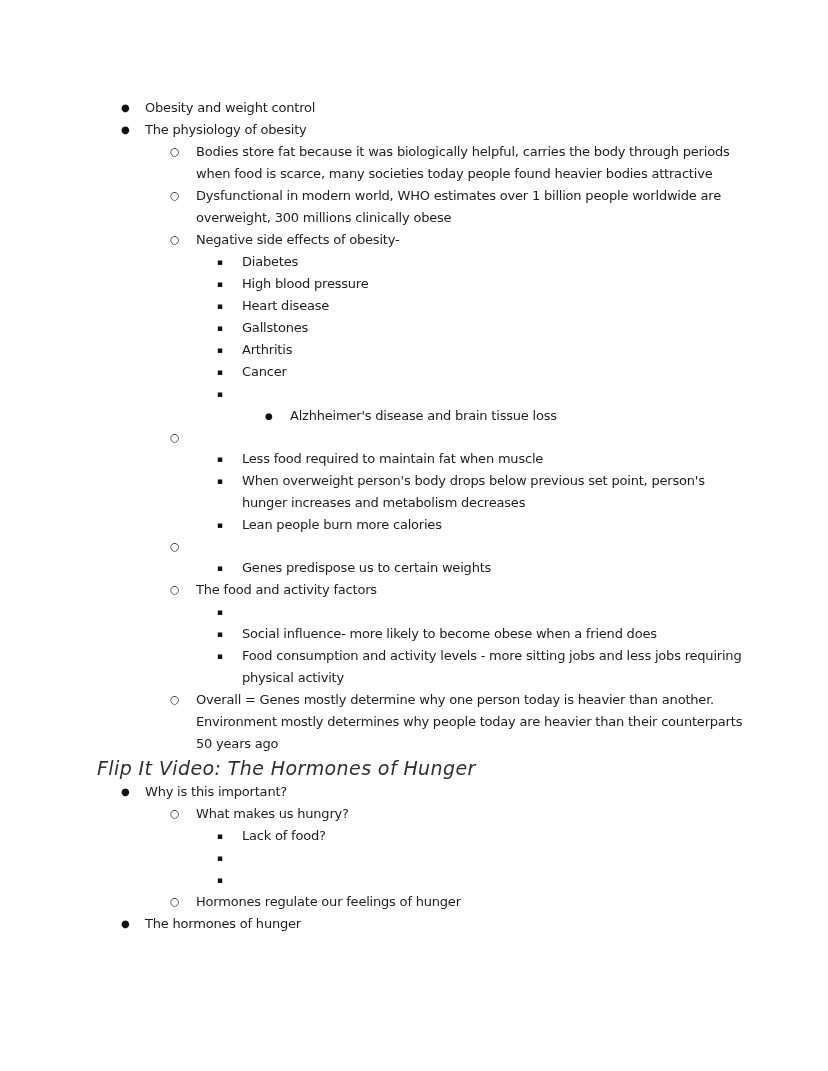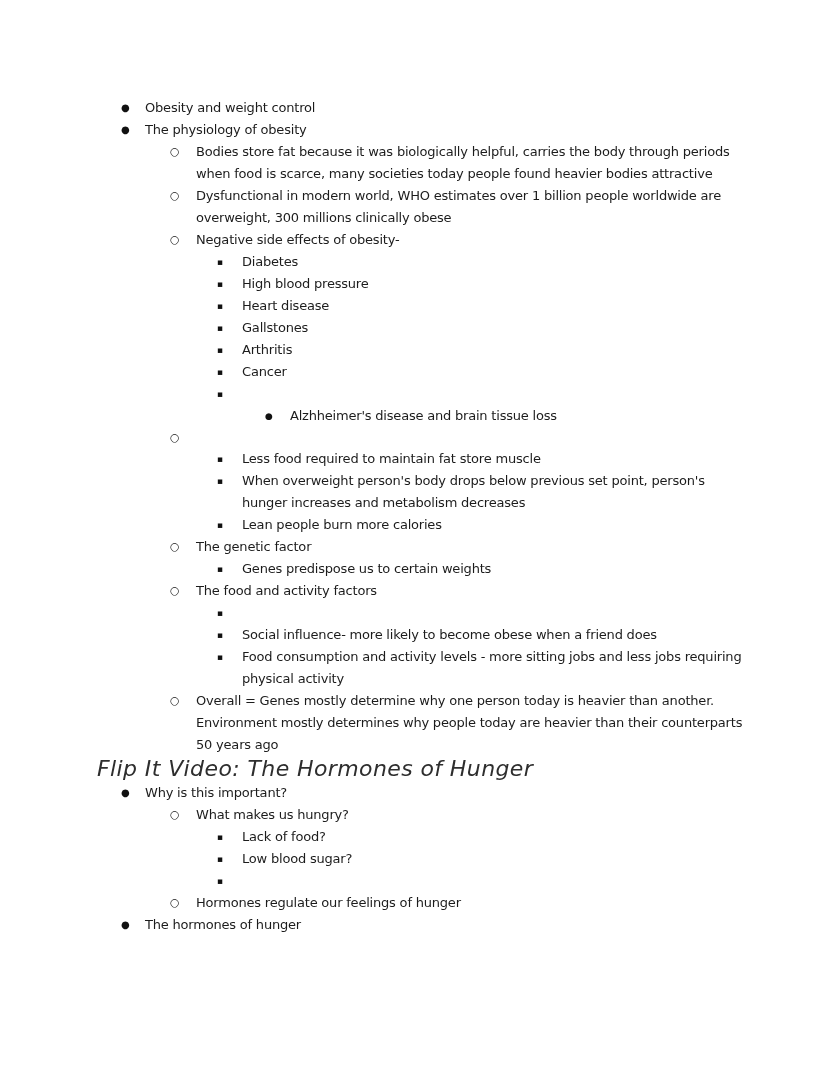--- a/index.html
+++ b/index.html
@@ -36,21 +36,21 @@
   .l1 { padding-left: 121px; }
   .l1 .mk { width: 24px; font-size: 10px; line-height: 22px; }
   .l2 { padding-left: 170px; }
   .l2 .mk { width: 26px; font-size: 11px; line-height: 21px; }
   .l3 { padding-left: 217px; }
   .l3 .mk { width: 25px; font-size: 9px; line-height: 22px; }
   .l4 { padding-left: 265px; }
   .l4 .mk { width: 25px; font-size: 9px; line-height: 22px; }
   .heading {
     font-style: italic;
-    font-size: 22px;
+    font-size: 19px;
     line-height: 26px;
     letter-spacing: 0.4px;
     color: #2e2e2e;
     padding-left: 15px;
     margin-left: 82px;
   }
 </style>
 </head>
 <body>
 
@@ -105,33 +105,32 @@
   </div>
   <div class="row l4">
     <span class="mk">●</span>
     <span class="tx">Alzhheimer's disease and brain tissue loss</span>
   </div>
   <div class="row l2">
     <span class="mk">○</span>
   </div>
   <div class="row l3">
     <span class="mk">▪</span>
-    <span class="tx">Less food required to maintain fat store muscle</span>
+    <span class="tx">Less food required to maintain fat when muscle</span>
   </div>
   <div class="row l3">
     <span class="mk">▪</span>
     <span class="tx">When overweight person's body drops below previous set point, person's hunger increases and metabolism decreases</span>
   </div>
   <div class="row l3">
     <span class="mk">▪</span>
     <span class="tx">Lean people burn more calories</span>
   </div>
   <div class="row l2">
     <span class="mk">○</span>
-    <span class="tx">The genetic factor</span>
   </div>
   <div class="row l3">
     <span class="mk">▪</span>
     <span class="tx">Genes predispose us to certain weights</span>
   </div>
   <div class="row l2">
     <span class="mk">○</span>
     <span class="tx">The food and activity factors</span>
   </div>
   <div class="row l3">
@@ -159,21 +158,20 @@
   <div class="row l2">
     <span class="mk">○</span>
     <span class="tx">What makes us hungry?</span>
   </div>
   <div class="row l3">
     <span class="mk">▪</span>
     <span class="tx">Lack of food?</span>
   </div>
   <div class="row l3">
     <span class="mk">▪</span>
-    <span class="tx">Low blood sugar?</span>
   </div>
   <div class="row l3">
     <span class="mk">▪</span>
   </div>
   <div class="row l2">
     <span class="mk">○</span>
     <span class="tx">Hormones regulate our feelings of hunger</span>
   </div>
   <div class="row l1">
     <span class="mk">●</span>

